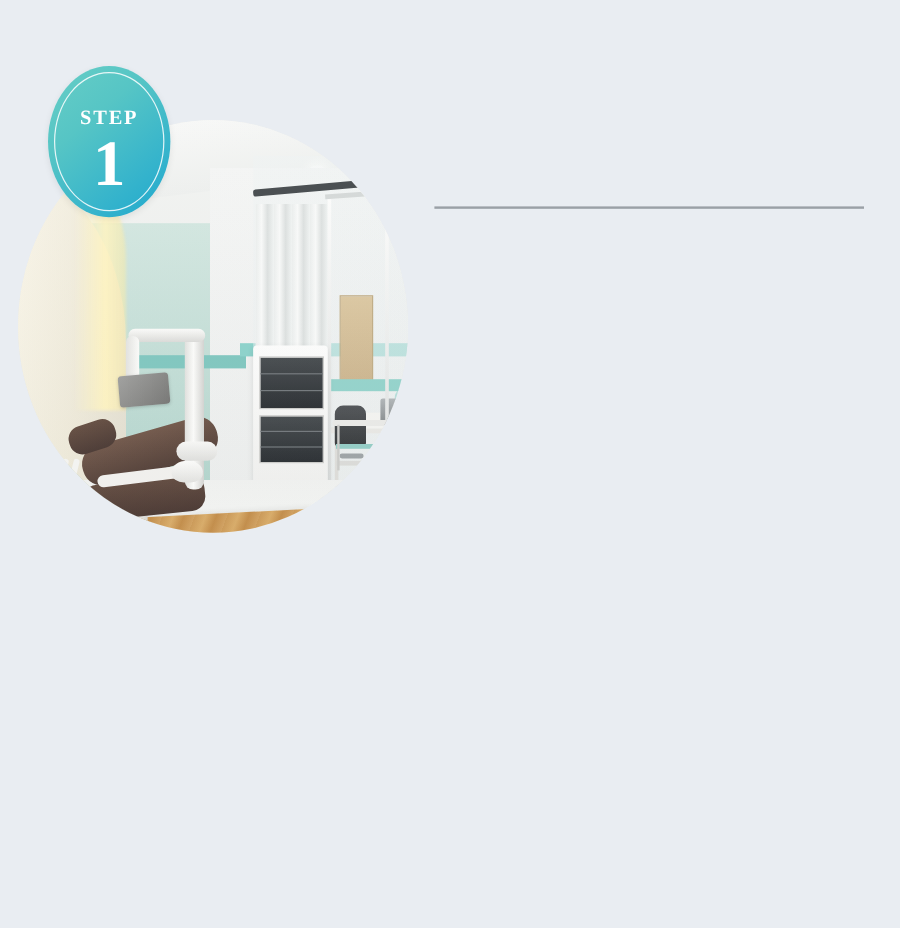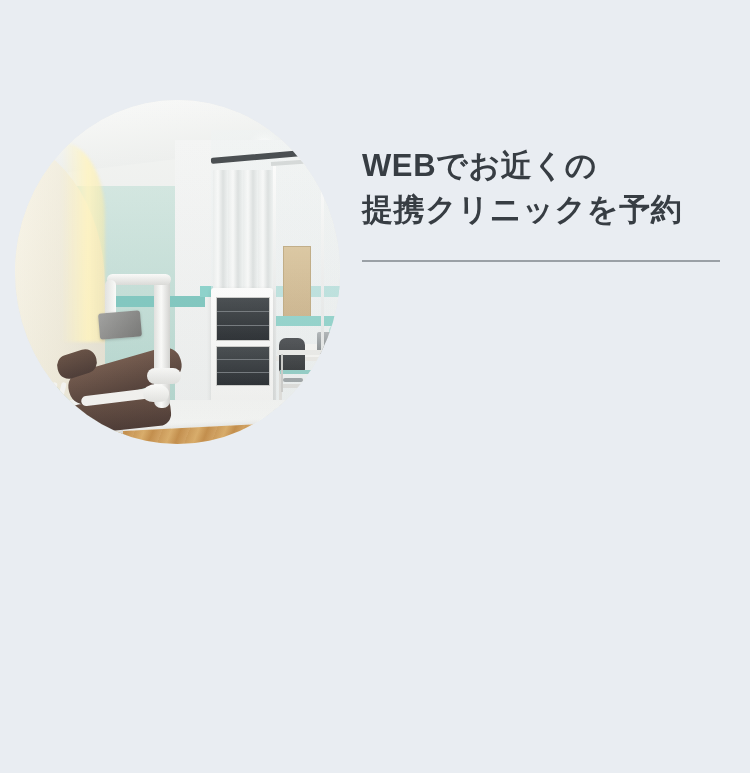--- a/index.html
+++ b/index.html
@@ -507,20 +507,22 @@
       <div class="arm-horiz"></div>
       <div class="arm-drop"></div>
       <div class="monitor"></div>
       <div class="tray"></div>
       <div class="spittoon"></div>
 
       <div class="photo-tint"></div>
     </div>
   </div>
 
+  <div class="step-badge">
+    <div class="step-word">STEP</div>
+    <div class="step-num">1</div>
+  </div>
 
   <div class="text-col">
-    <h2 class="headline">WEBでお近くの
-提携クリニックを予約</h2>
     <div class="divider"></div>
   </div>
 
 </div>
 
 </body></html>

